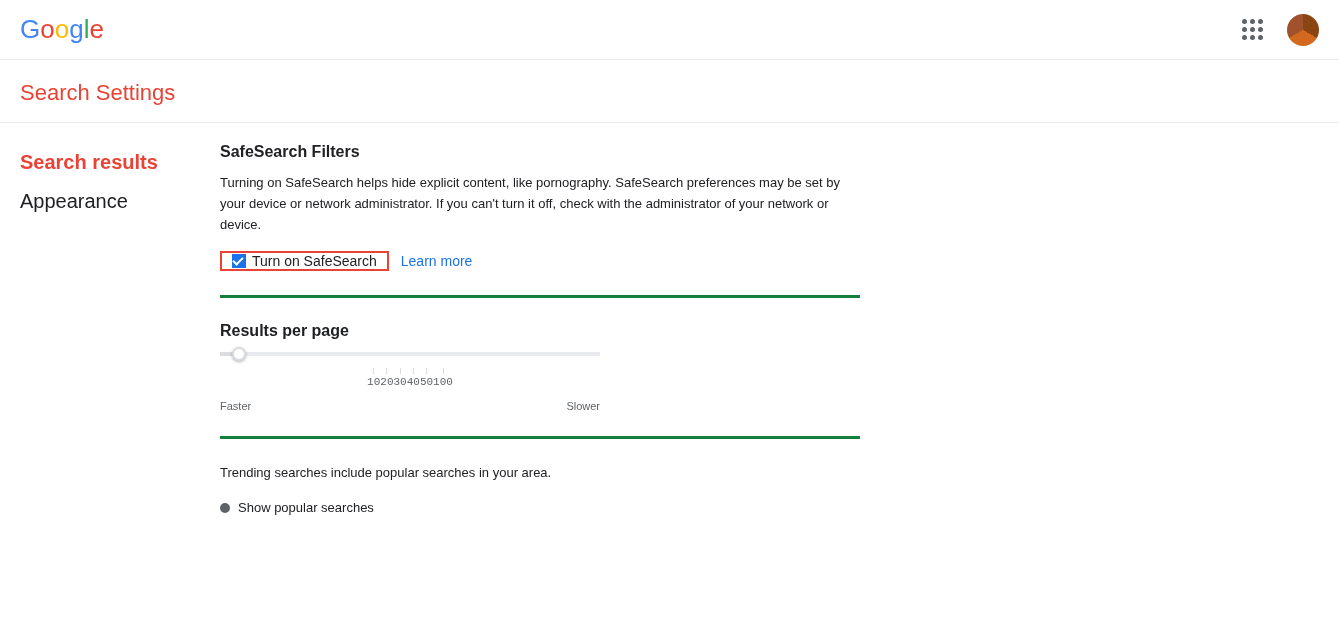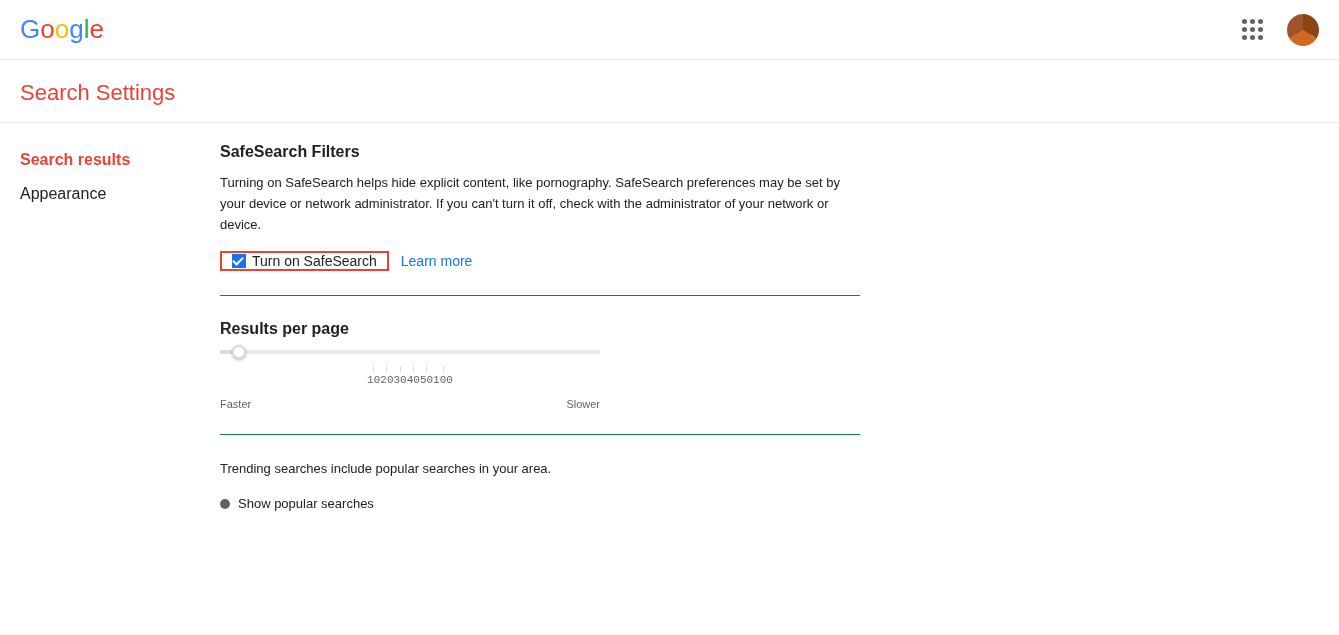--- a/index.html
+++ b/index.html
@@ -70,42 +70,42 @@
 
     
     .sidebar {
       width: 200px;
       min-width: 200px;
       padding: 0 20px;
     }
     .sidebar-item {
       display: block;
       padding: 8px 0;
-      font-size: 16px;
+      font-size: 20px;
       color: #202124;
       text-decoration: none;
       cursor: pointer;
     }
     .sidebar-item.active {
       color: #EA4335;
       font-weight: bold;
     }
 
     
     .content {
       flex: 1;
       padding: 0 40px 0 20px;
       border-left: none;
       max-width: 700px;
     }
 
     
     .section {
       padding-bottom: 24px;
-      border-bottom: 1px solid #15803d;
+      border-bottom: 3px solid #15803d;
       margin-bottom: 24px;
     }
     .section:last-child {
       border-bottom: none;
     }
     .section-title {
       font-size: 16px;
       font-weight: bold;
       color: #202124;
       margin-bottom: 12px;

